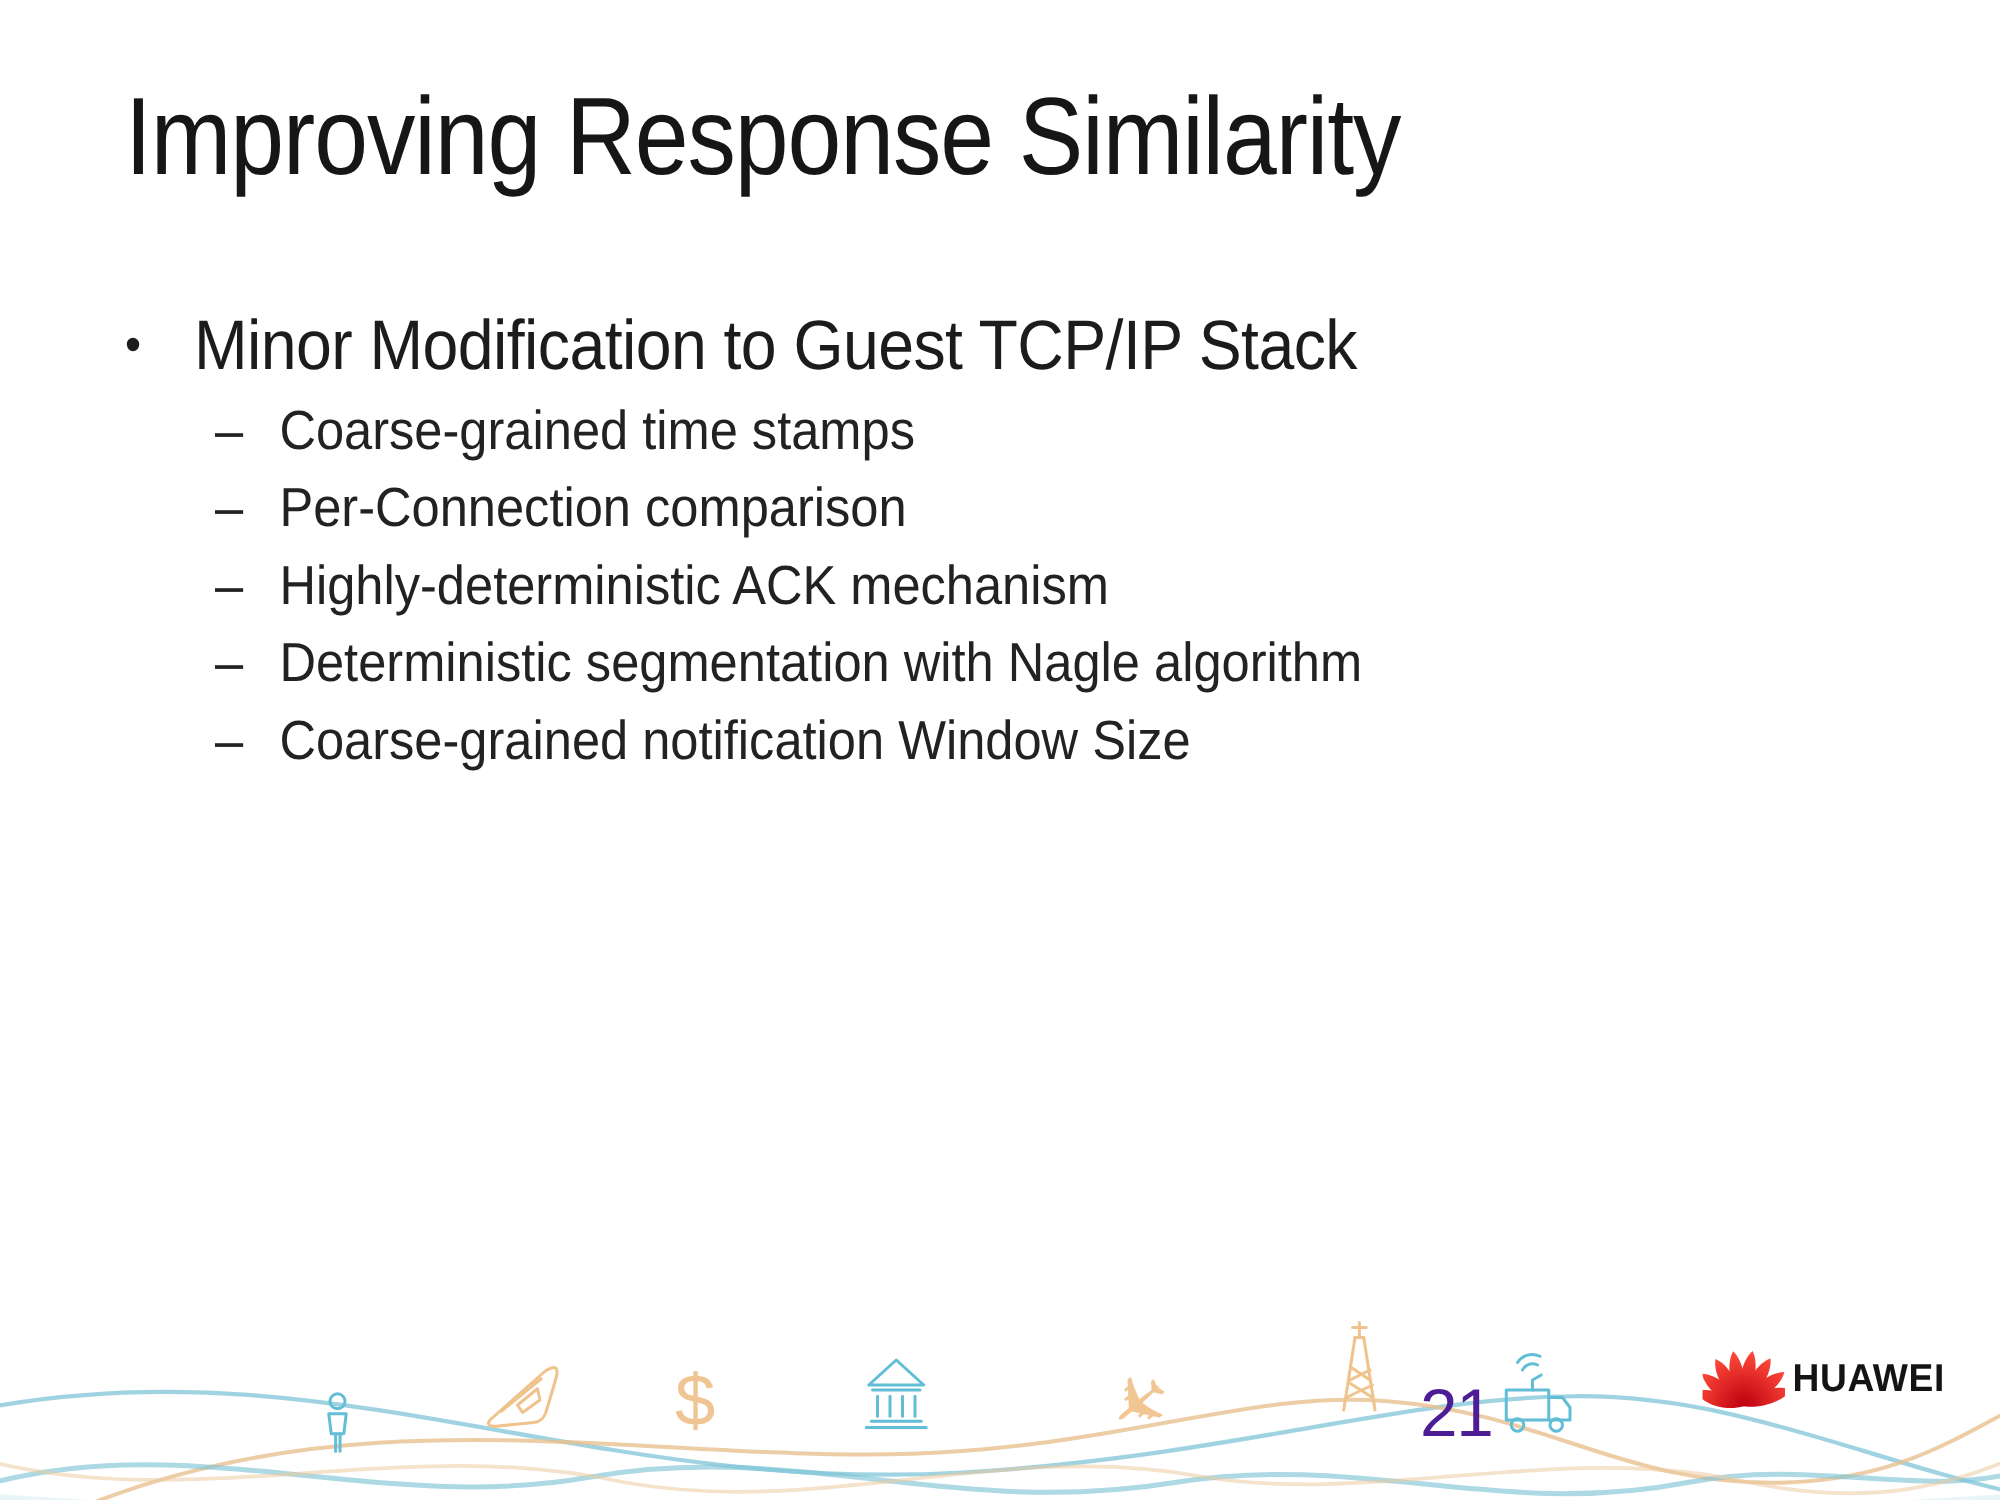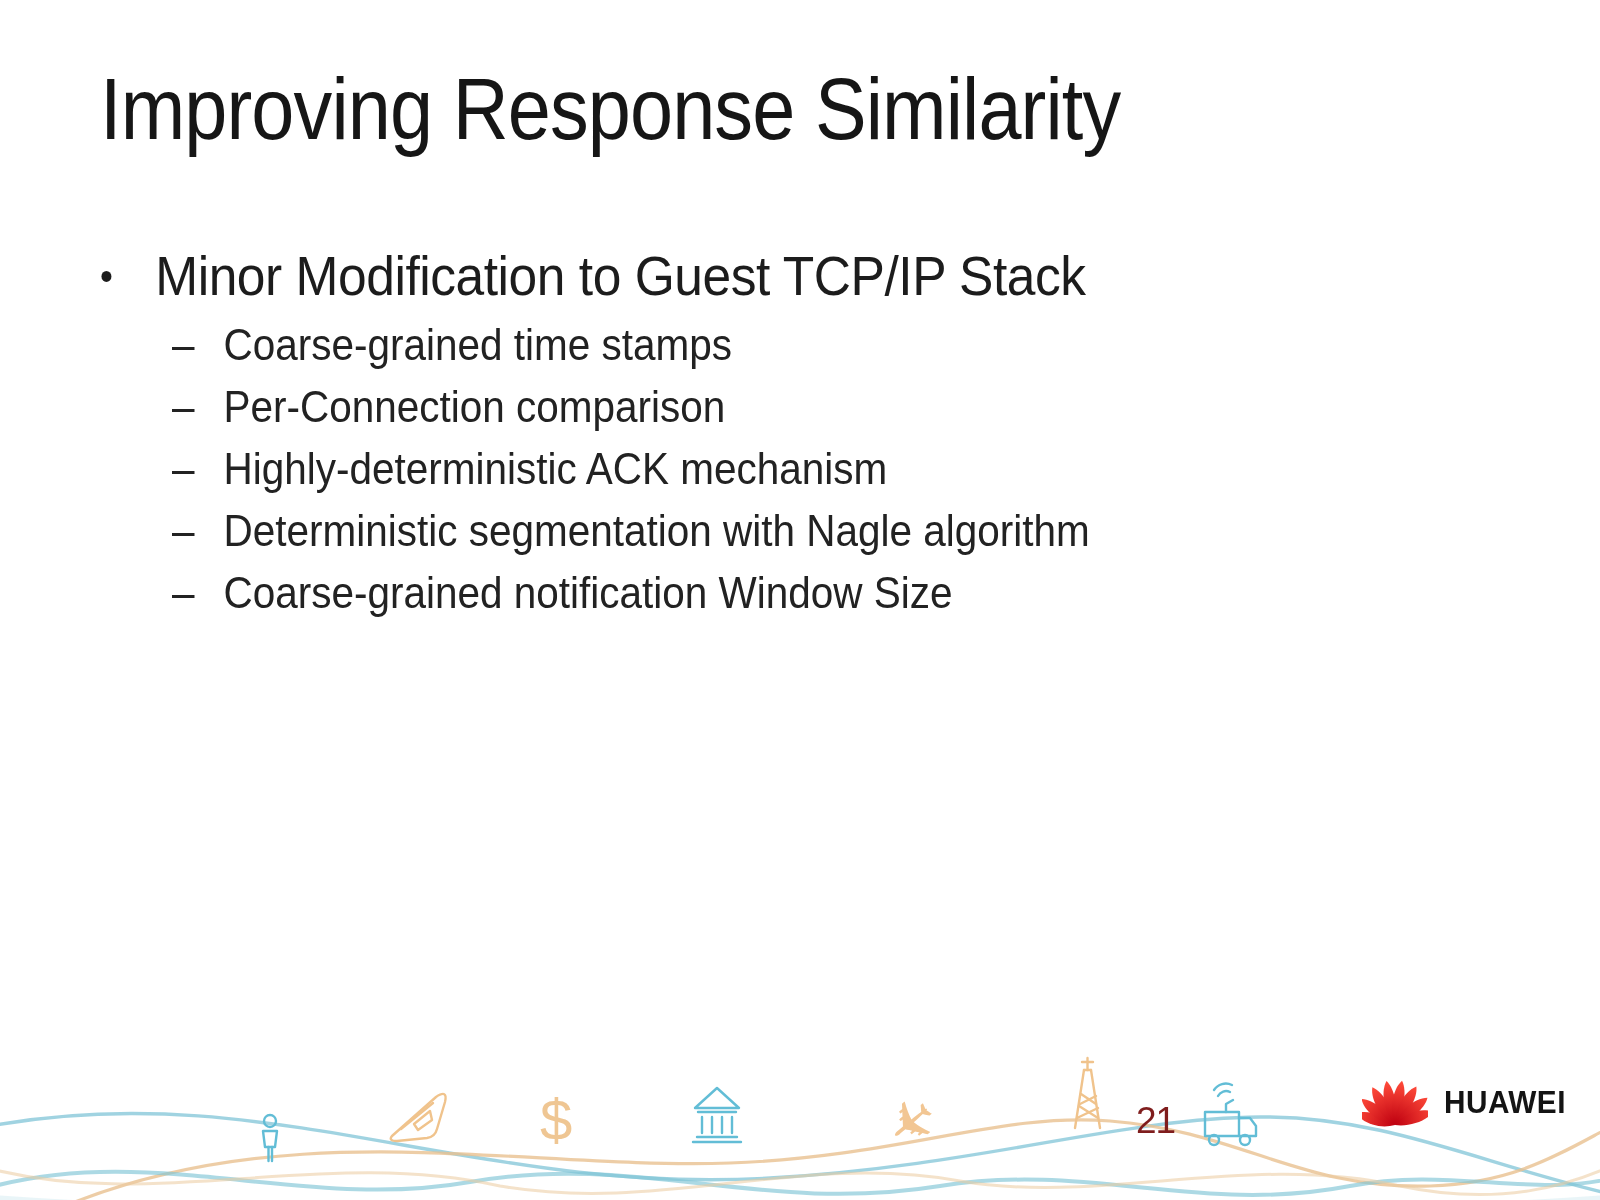--- a/index.html
+++ b/index.html
@@ -30,25 +30,25 @@
   .sub-list{
     position:absolute;left:172px;top:314px;
     transform:scaleX(0.92);transform-origin:0 0;
     font-size:44px;color:#222;
   }
   .sub-row{display:flex;line-height:62px;white-space:nowrap;}
   .sub-row .dash{width:56px;}
   .footer-art{position:absolute;left:0;top:1000px;width:1600px;height:200px;}
   .page-number{
     position:absolute;left:1136px;top:1100px;
-    font-size:37px;color:#7f1d1d;letter-spacing:-1px;
+    font-size:54px;color:#4c1d95;letter-spacing:-1px;
   }
   .brand{
     position:absolute;left:1362px;top:1072px;
-    display:flex;align-items:center;gap:16px;
+    display:flex;align-items:center;gap:6px;
   }
   .brand .wordmark{
     font-size:31px;font-weight:bold;color:#141414;letter-spacing:0.5px;
     transform:scaleX(0.96);transform-origin:0 50%;
   }
 </style>
 </head>
 <body>
 
 <div class="slide">

